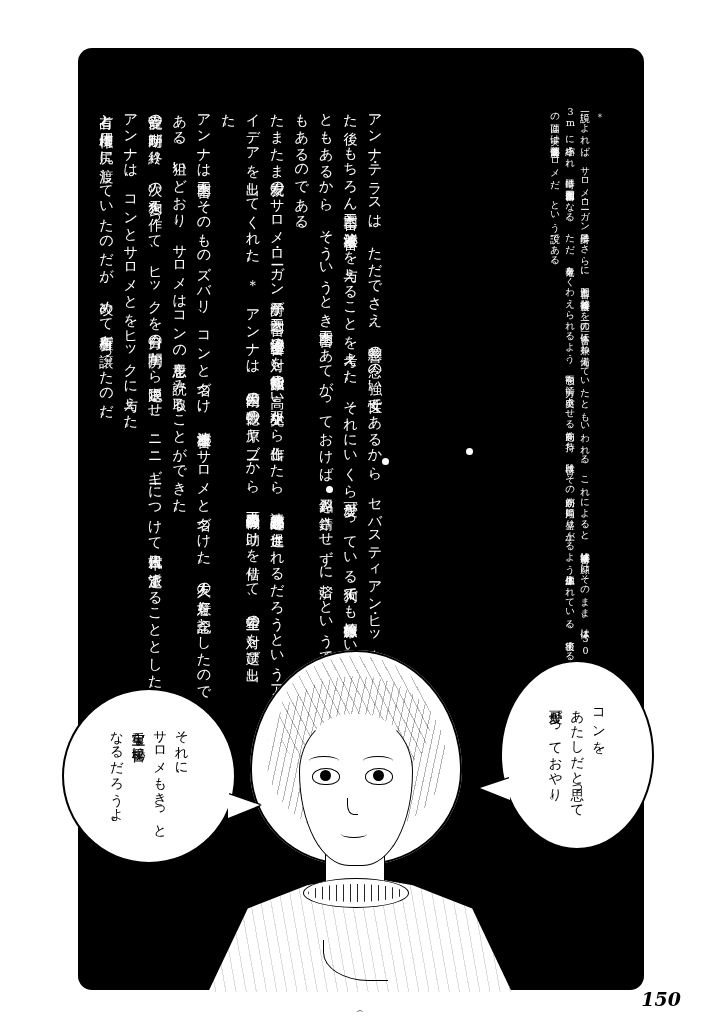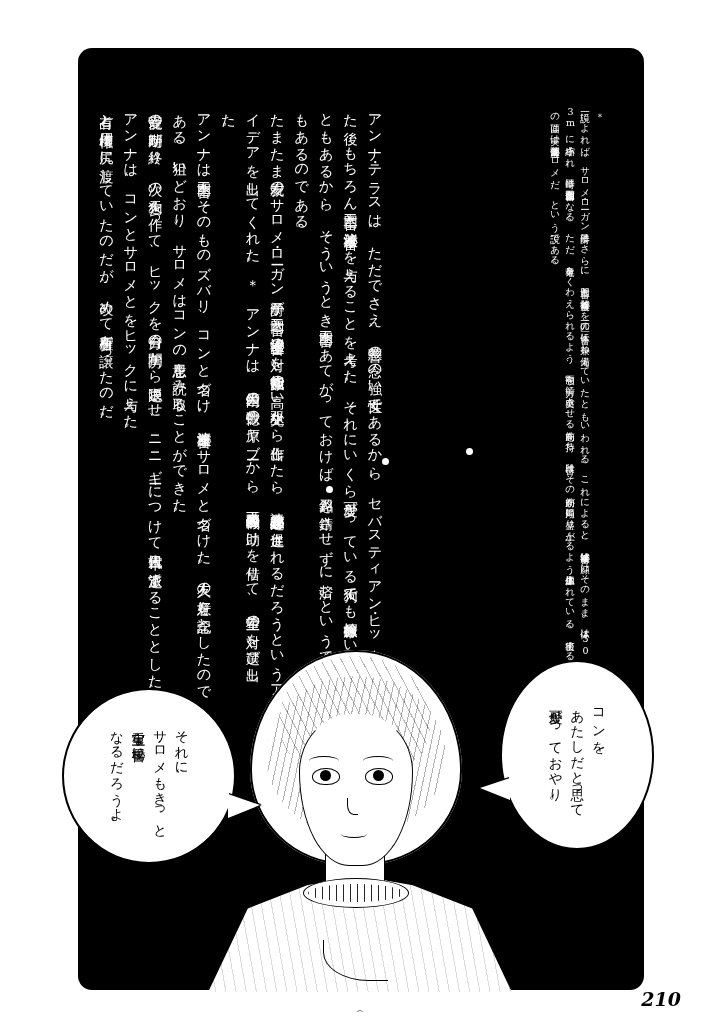--- a/index.html
+++ b/index.html
@@ -351,15 +351,15 @@
   </div>
 
   <div class="balloon" id="balloon-left">
     <div class="vtext">それに、
 サロメもきっと
 重宝な秘書に
 なるだろうよ。</div>
   </div>
 
   <div id="bottom-mark">⌒</div>
-  <div id="page-number">210</div>
+  <div id="page-number">150</div>
 
 </div>
 
 </body></html>

